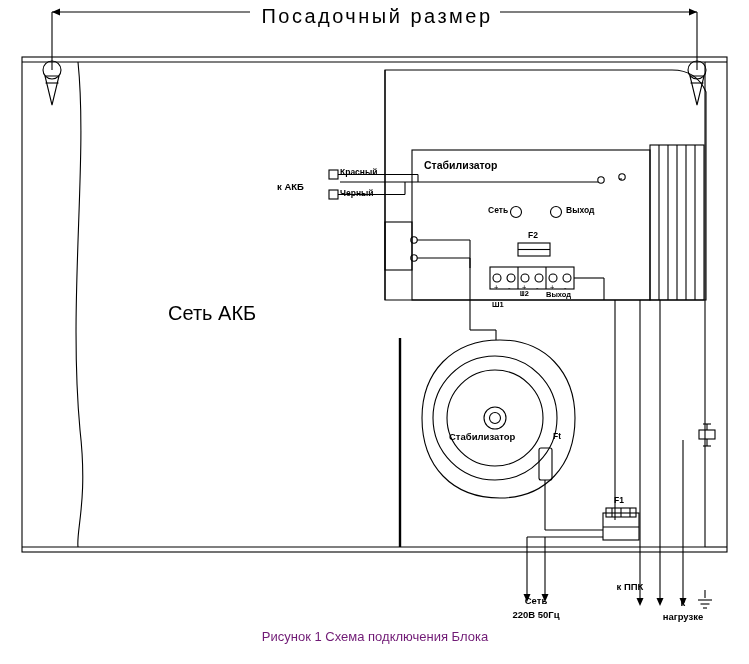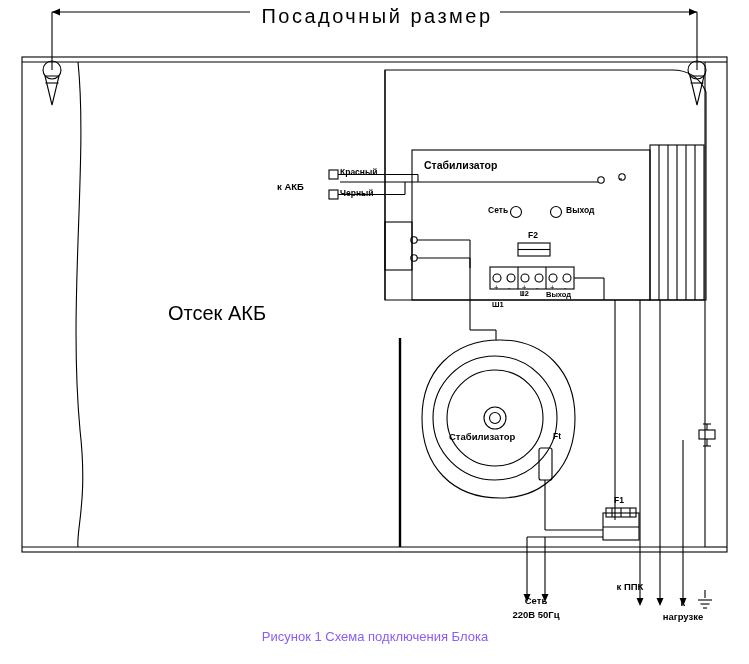--- a/index.html
+++ b/index.html
@@ -219,21 +219,21 @@
 
         <line x1="470" y1="268" x2="470" y2="330"></line>
         <line x1="470" y1="330" x2="496" y2="330"></line>
         <line x1="496" y1="330" x2="496" y2="340"></line>
       </g>
     </g>
   </svg>
 
   <div class="lbl sz20 spaced center" style="left:377px; top:6px;">Посадочный размер</div>
 
-  <div class="lbl sz20" style="left:168px; top:303px;">Отсек АКБ</div>
+  <div class="lbl sz20" style="left:168px; top:303px;">Сеть АКБ</div>
 
   <div class="lbl sz9 b" style="left:277px; top:182px;">к АКБ</div>
 
   <div class="lbl sz8 b" style="left:340px; top:168px;">Красный</div>
 
   <div class="lbl sz8 b" style="left:340px; top:189px;">Черный</div>
 
   <div class="lbl sz10 b" style="left:424px; top:160px;">Стабилизатор</div>
 
   <div class="lbl sz8 b" style="left:488px; top:206px;">Сеть</div>
@@ -262,15 +262,15 @@
   <div class="lbl sz8 b" style="left:614px; top:496px;">F1</div>
 
   <div class="lbl sz9 b center" style="left:536px; top:596px;">Сеть</div>
   <div class="lbl sz9 b center" style="left:536px; top:610px;">220В 50Гц</div>
 
   <div class="lbl sz9 b center" style="left:630px; top:582px;">к ППК</div>
 
   <div class="lbl sz9 b center" style="left:683px; top:598px;">к</div>
   <div class="lbl sz9 b center" style="left:683px; top:612px;">нагрузке</div>
 
-  <div class="lbl sz13 center" style="left:375px; top:630px; color:#8b5cf6;">Рисунок 1 Схема подключения Блока</div>
+  <div class="lbl sz13 center" style="left:375px; top:630px; color:#701a75;">Рисунок 1 Схема подключения Блока</div>
 
 </div>
 
 </body></html>

